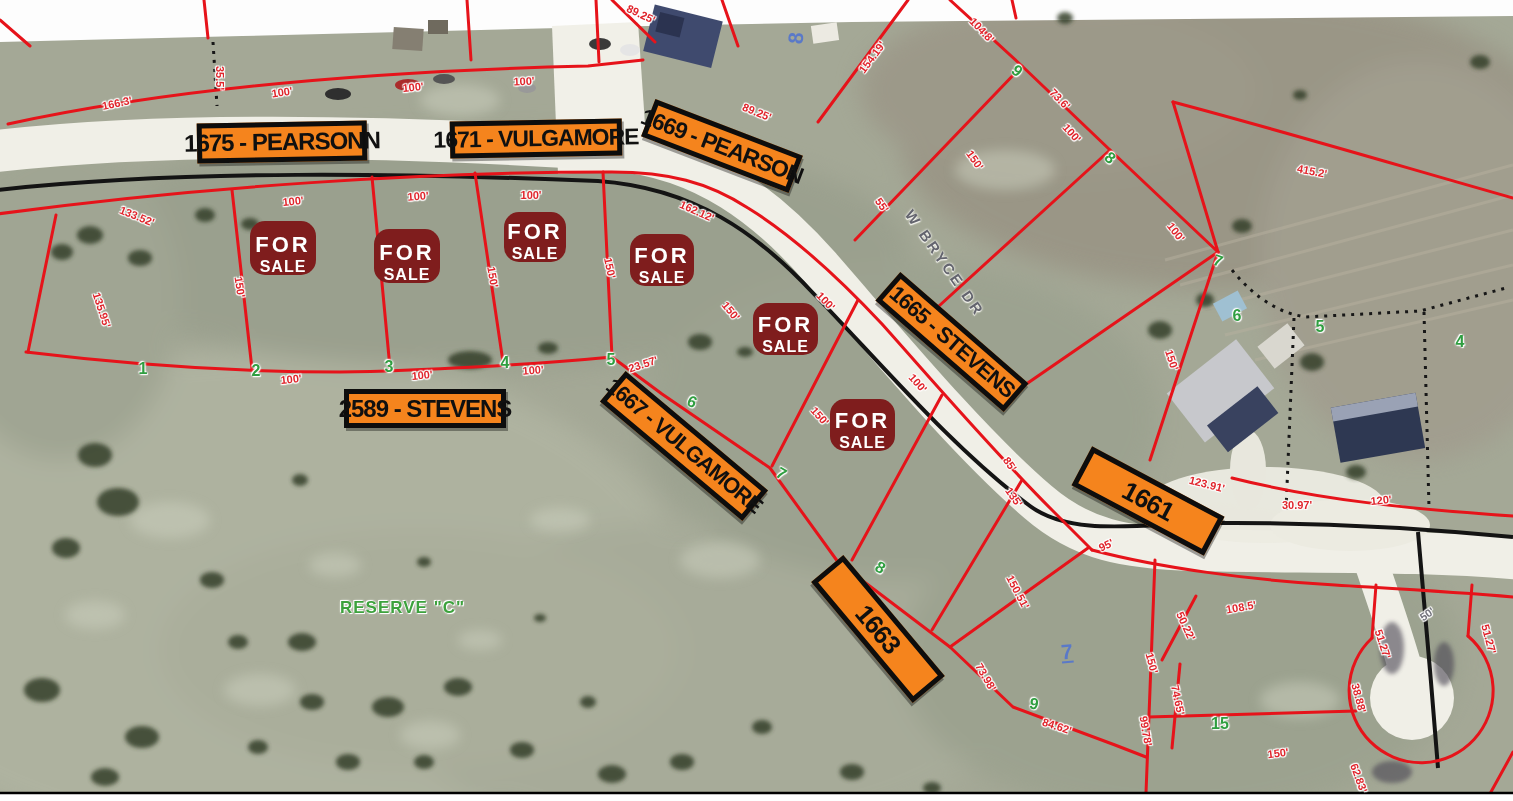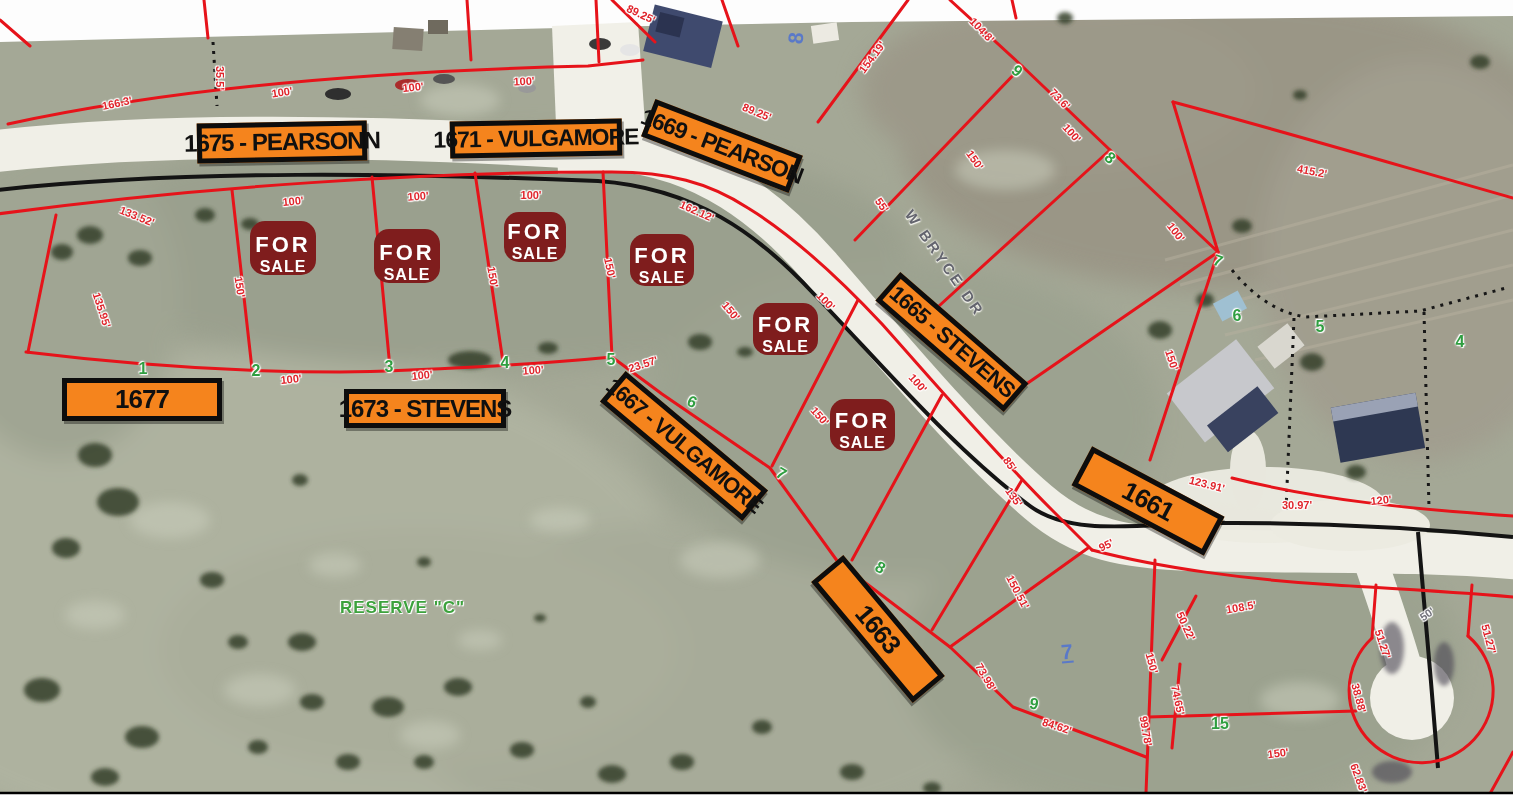--- a/index.html
+++ b/index.html
@@ -292,22 +292,21 @@
 <span class="lot blue" style="left:1067px;top:652px;transform:translate(-50%,-50%) rotate(-5deg);text-decoration:underline">7</span>
 
 <div class="street" style="left:945px;top:263px;transform:translate(-50%,-50%) rotate(55deg)">W BRYCE DR</div>
 <div class="reserve" style="left:340px;top:598px">RESERVE "C"</div>
 
 <div class="addr" style="left:197px;top:122px;width:170px;height:40px;font-size:24px;transform:rotate(-1deg)">1675 - PEARSONN</div>
 <div class="addr" style="left:450px;top:120px;width:172px;height:37px;font-size:23px;transform:rotate(-1deg)">1671 - VULGAMORE</div>
 <div class="addr" style="left:643px;top:126px;width:158px;height:40px;font-size:23px;transform:rotate(21deg)">1669 - PEARSON</div>
 <div class="addr" style="left:867px;top:323px;width:170px;height:38px;font-size:22px;transform:rotate(41deg)">1665 - STEVENS</div>
 <div class="addr" style="left:591px;top:426px;width:186px;height:40px;font-size:22px;transform:rotate(40deg)">1667 - VULGAMORE</div>
-<div class="addr" style="left:344px;top:389px;width:162px;height:39px;font-size:24px">1673 - STEVENS</div>
-<div class="addr" style="left:62px;top:378px;width:160px;height:43px;font-size:26px">1677</div>
+<div class="addr" style="left:344px;top:389px;width:162px;height:39px;font-size:24px">2589 - STEVENS</div>
 <div class="addr" style="left:1073px;top:479px;width:150px;height:44px;font-size:26px;transform:rotate(28deg)">1661</div>
 <div class="addr" style="left:799px;top:608px;width:158px;height:42px;font-size:26px;transform:rotate(50deg)">1663</div>
 
 <div class="forsale" style="left:250px;top:221px;width:66px;height:54px">
   <span class="l1">FOR</span>
   <span class="l2">SALE</span>
 </div>
 <div class="forsale" style="left:374px;top:229px;width:66px;height:54px">
   <span class="l1">FOR</span>
   <span class="l2">SALE</span>

